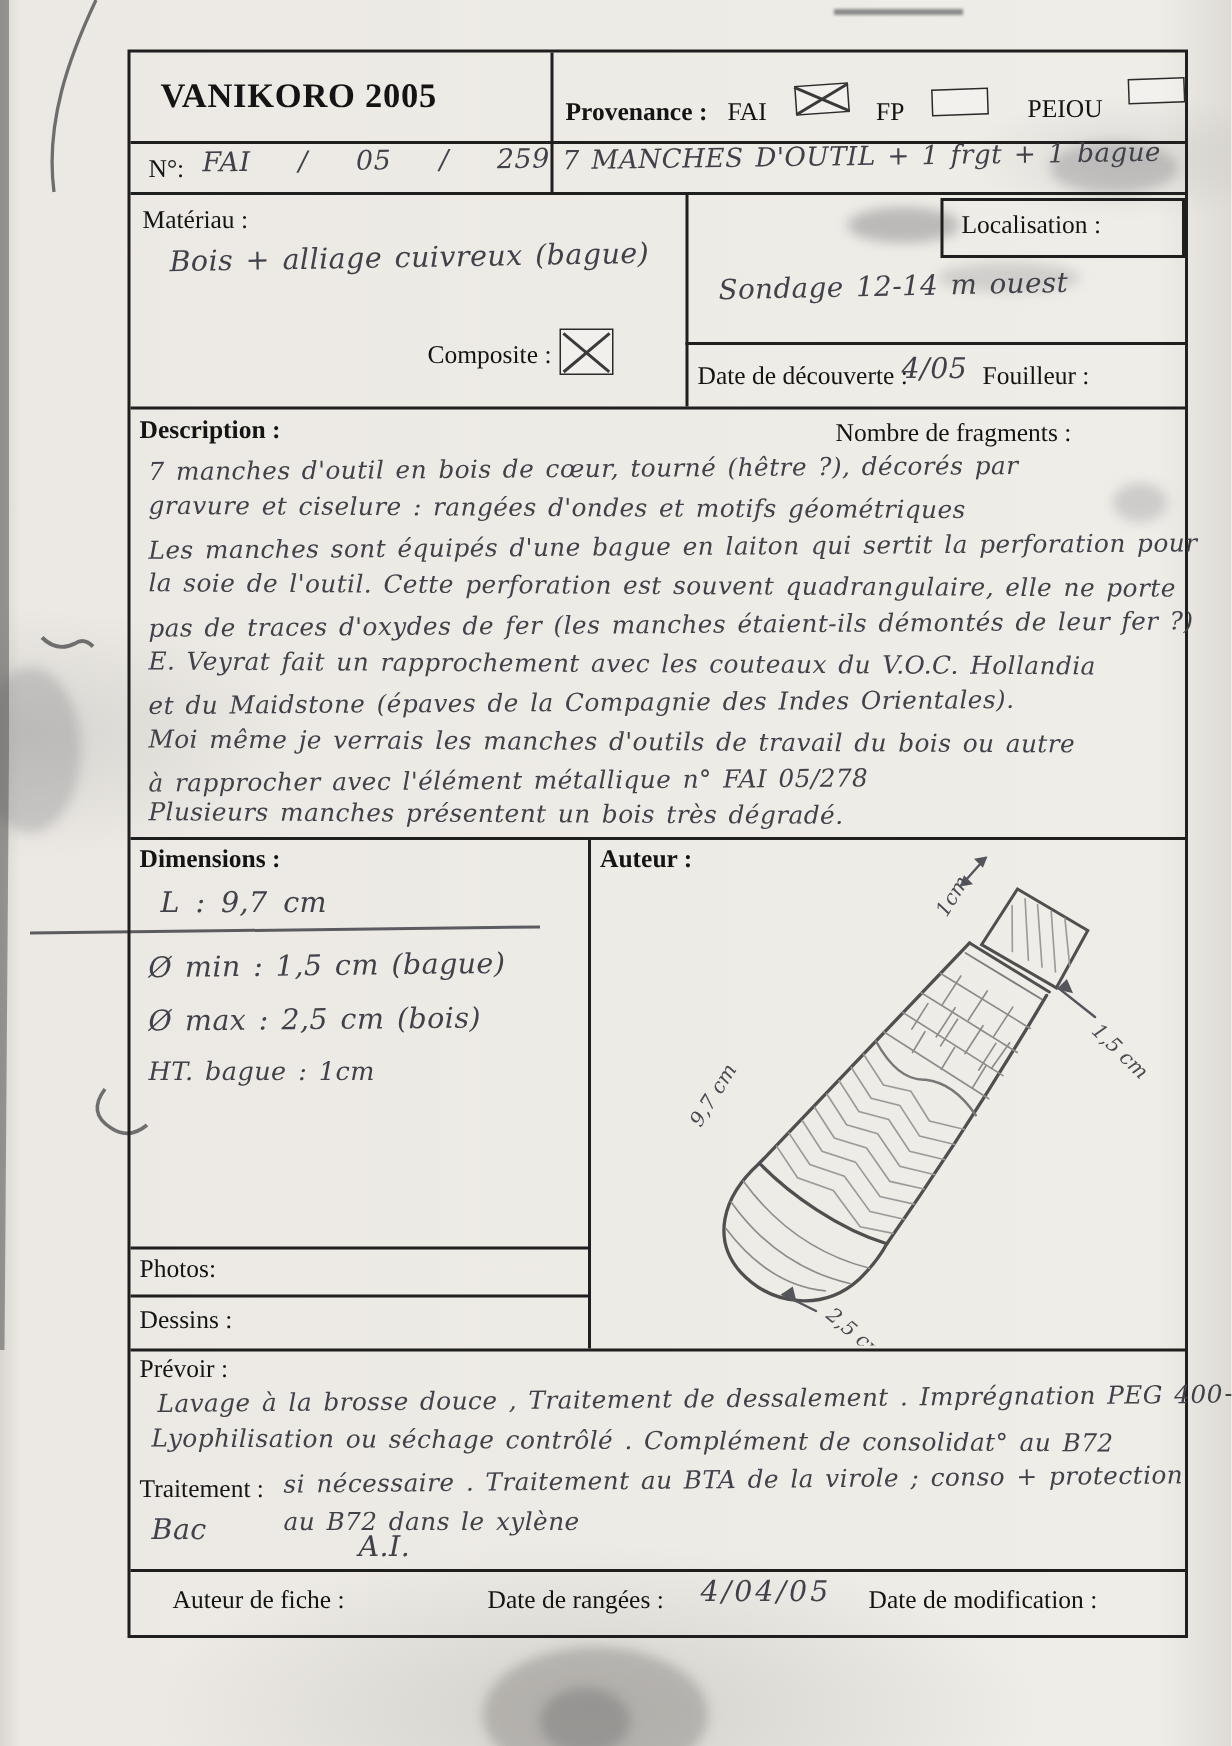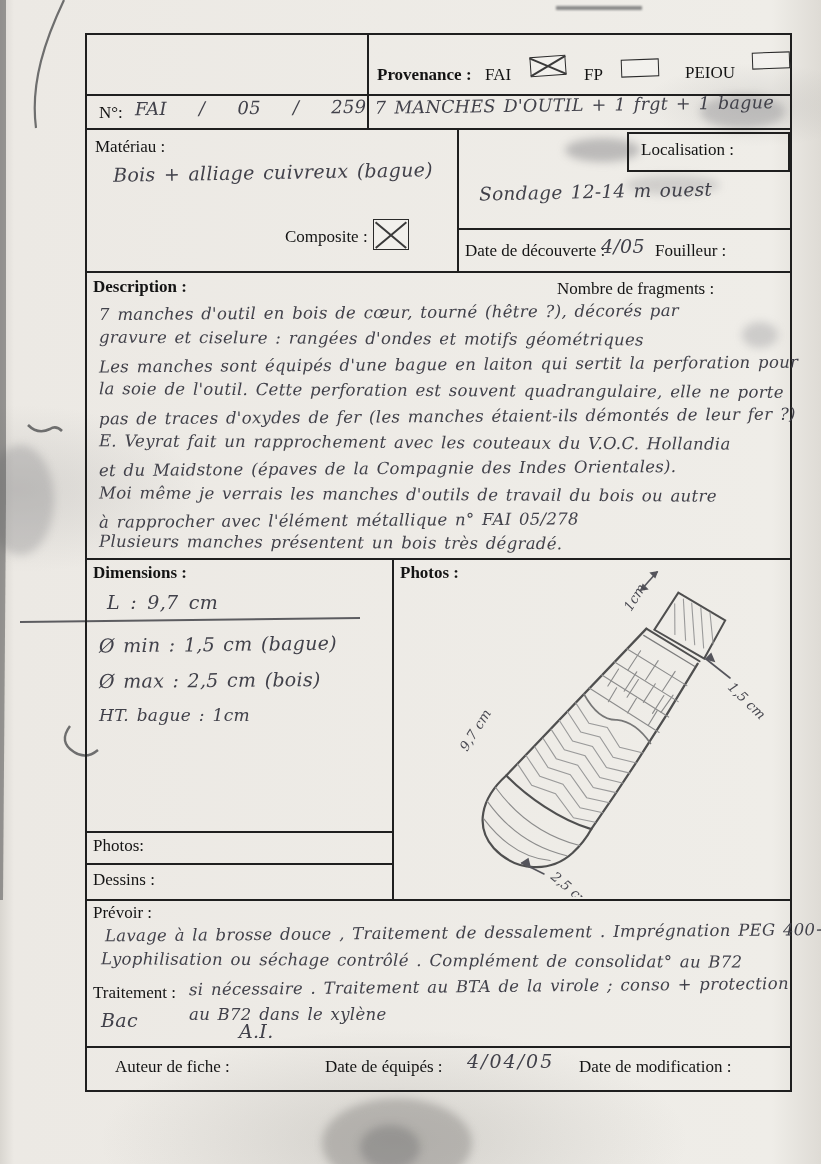--- a/index.html
+++ b/index.html
@@ -65,20 +65,21 @@
     <div class="hline" style="top:523px;"></div>
     <div class="hline" style="top:796px;width:305px;right:auto;"></div>
     <div class="hline" style="top:828px;width:305px;right:auto;"></div>
     <div class="hline" style="top:864px;"></div>
     <div class="hline" style="top:1011px;"></div>
     <div class="vline" style="left:280px;top:0;height:93px;"></div>
     <div class="vline" style="left:370px;top:93px;height:143px;"></div>
     <div class="vline" style="left:305px;top:523px;height:341px;"></div>
     <div class="hline" style="top:193px;left:370px;"></div>
 
+    <div class="abs printed pbold" style="left:20px;top:16px;font-size:23px;letter-spacing:.5px;">VANIKORO 2005</div>
     <div class="abs printed pbold" style="left:290px;top:30px;">Provenance :</div>
     <div class="abs printed" style="left:398px;top:30px;">FAI</div>
     <div class="checkbox checked abs" style="left:443px;top:21px;width:34px;height:18px;transform:rotate(-4deg);">
         <span class="cross"></span>
       </div>
     <div class="abs printed" style="left:497px;top:30px;">FP</div>
     <div class="checkbox abs" style="left:534px;top:24px;width:36px;height:16px;transform:rotate(-2deg);"></div>
     <div class="abs printed" style="left:598px;top:28px;">PEIOU</div>
     <div class="checkbox abs" style="left:665px;top:17px;width:36px;height:15px;transform:rotate(-2deg);"></div>
 
@@ -114,21 +115,21 @@
       <div class="desc-line hw" style="top:208px;">à rapprocher avec l'élément métallique n° FAI 05/278</div>
       <div class="desc-line hw" style="top:230px;">Plusieurs manches présentent un bois très dégradé.</div>
     </div>
 
     <div class="abs printed pbold" style="left:6px;top:528px;font-family:Liberation Serif, serif;">Dimensions :</div>
     <div class="abs hw" style="left:20px;top:556px;font-size:19px;word-spacing:4px;">L : 9,7 cm</div>
     <div class="abs hw" style="left:12px;top:598px;font-size:19px;transform:rotate(-.7deg);">Ø min : 1,5 cm (bague)</div>
     <div class="abs hw" style="left:12px;top:634px;font-size:19px;transform:rotate(-.5deg);">Ø max : 2,5 cm (bois)</div>
     <div class="abs hw" style="left:12px;top:670px;font-size:17px;">HT. bague : 1cm</div>
 
-    <div class="abs printed pbold" style="left:313px;top:528px;">Photos :</div>
+    <div class="abs printed pbold" style="left:313px;top:528px;">Auteur :</div>
     <svg class="abs" style="left:307px;top:525px;" width="396" height="337" viewBox="0 0 396 337">
       <g stroke="#666" fill="none" stroke-width="1.6" transform="rotate(38 210 170)" stroke-linecap="round">
         <path d="M184,16 L238,9 L245,52 L188,60 Z" stroke="#4f4f4f" stroke-width="2"></path>
         <path d="M192,18 L219,49 M201,16 L229,47 M211,14 L238,44 M221,12 L243,35 M188,27 L207,51" stroke="#9a9a9a" stroke-width="1.1"></path>
         <path d="M181,64 L243,57" stroke="#4f4f4f" stroke-width="2"></path>
         <path d="M183,71 L242,64" stroke="#7d7d7d" stroke-width="1.2"></path>
         <path d="M181,64 C173,140 166,210 161,266" stroke="#4f4f4f" stroke-width="2.2"></path>
         <path d="M243,60 C252,130 258,200 261,256" stroke="#4f4f4f" stroke-width="2.2"></path>
         <path d="M178,92 L248,84 M176,110 L251,102 M174,128 L253,120 M172,146 L255,138" stroke="#8c8c8c" stroke-width="1.1"></path>
         <path d="M190,85 L192,108 M210,82 L212,105 M230,80 L232,103 M200,104 L202,127 M222,102 L224,124 M243,100 L244,121 M184,113 L186,133 M206,109 L208,130 M236,106 L238,127 M194,129 L196,145 M216,125 L218,142 M240,122 L242,139" stroke="#8c8c8c" stroke-width="1.1"></path>
@@ -167,17 +168,17 @@
     <div class="abs printed" style="left:6px;top:868px;">Prévoir :</div>
     <div class="abs hw" style="left:18px;top:888px;font-size:16.5px;transform:rotate(-.5deg);">Lavage à la brosse douce , Traitement de dessalement . Imprégnation PEG 400+4000</div>
     <div class="abs hw" style="left:14px;top:916px;font-size:16.5px;transform:rotate(.3deg);">Lyophilisation ou séchage contrôlé . Complément de consolidat° au B72</div>
     <div class="abs printed" style="left:6px;top:948px;">Traitement :</div>
     <div class="abs hw" style="left:102px;top:942px;font-size:16.5px;transform:rotate(-.6deg);">si nécessaire . Traitement au BTA de la virole ; conso + protection</div>
     <div class="abs hw" style="left:14px;top:974px;font-size:19px;text-align:right;">Bac</div>
     <div class="abs hw" style="left:102px;top:970px;font-size:16.5px;">au B72 dans le xylène</div>
 
     <div class="abs printed" style="left:28px;top:1022px;">Auteur de fiche :</div>
     <div class="abs hw" style="left:152px;top:985px;font-size:19px;">A.I.</div>
-    <div class="abs printed" style="left:238px;top:1022px;">Date de équipés :</div>
+    <div class="abs printed" style="left:238px;top:1022px;">Date de rangées :</div>
     <div class="abs hw" style="left:380px;top:1015px;font-size:19px;letter-spacing:2px;">4/04/05</div>
     <div class="abs printed" style="left:492px;top:1022px;">Date de modification :</div>
   </div>
 </div>
 
 </body></html>

